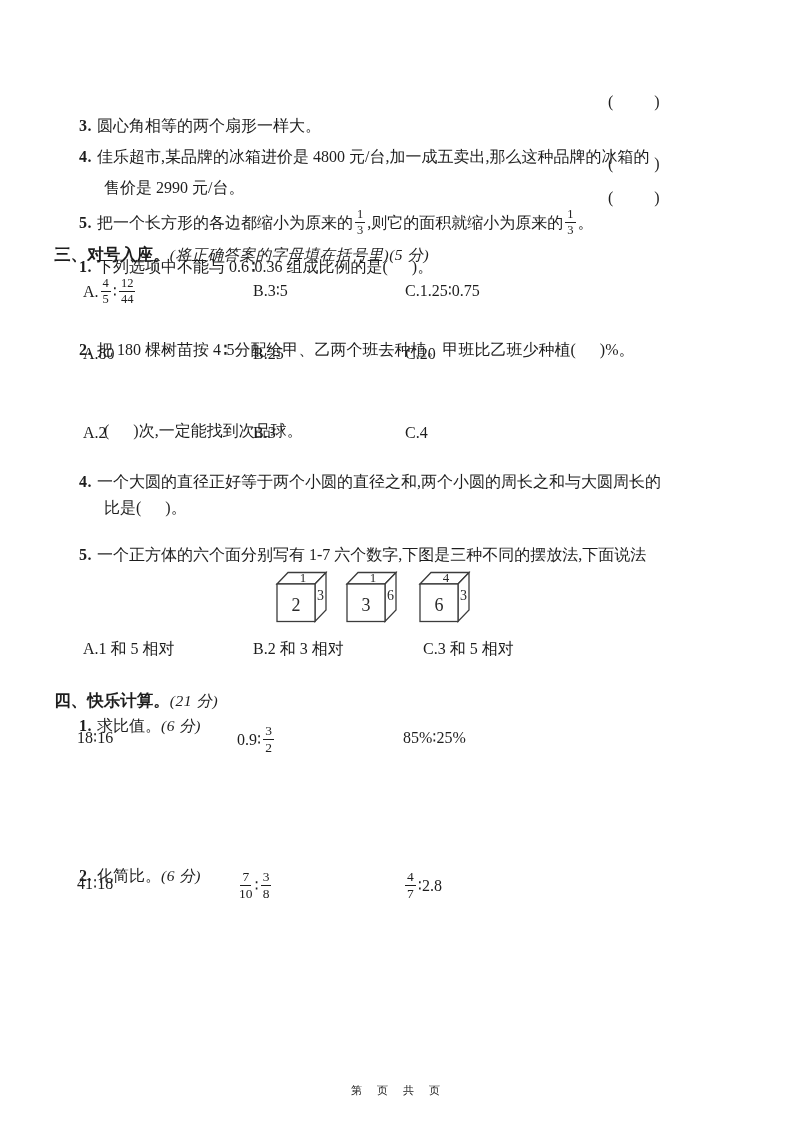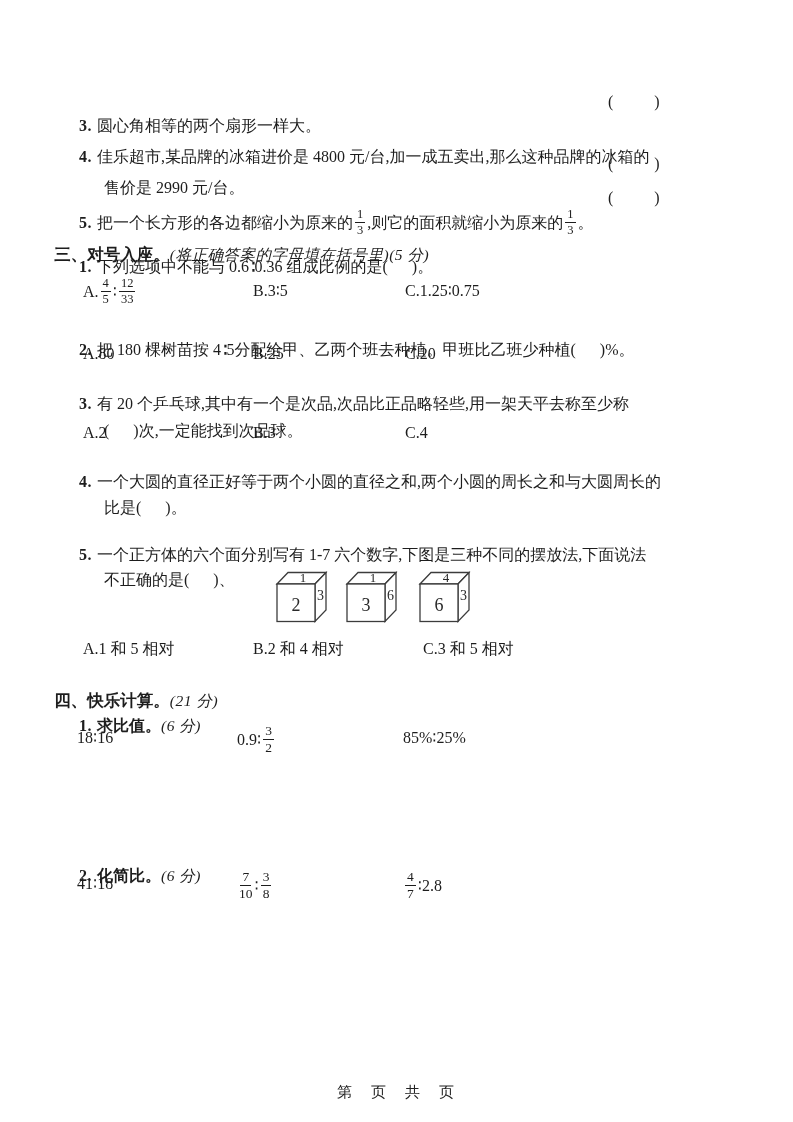--- a/index.html
+++ b/index.html
@@ -10,35 +10,35 @@
   .line{position:absolute;left:63px;right:28px;height:24px;line-height:24px;white-space:pre;}
   .cont{left:88px}
   .qnum{font-weight:bold;margin-right:5px;letter-spacing:.5px}
   .paren{position:absolute;top:0;white-space:pre;letter-spacing:1px}
   .line .paren{left:545px}
   .line.cont .paren{left:520px}
   .sec{left:36px;font-family:"Liberation Sans","DejaVu Sans",sans-serif;
        font-weight:bold;font-size:16.5px}
   .kai{font-family:"Liberation Serif","DejaVu Serif",serif;font-weight:normal;
        font-style:italic;font-size:15.5px;letter-spacing:.5px}
-  .subhead .t{font-family:"Liberation Sans","DejaVu Sans",sans-serif;font-weight:bold}
+  .subhead .t{font-family:"Liberation Sans","DejaVu Sans",sans-serif;font-weight:normal}
   .opt{position:absolute;top:0;white-space:pre}
   .oA{left:20px}.oB{left:190px}.oC{left:342px}
   .exprs .e1{left:14px}.exprs .e2{left:174px}.exprs .e3{left:340px}
   .frac{display:inline-flex;flex-direction:column;align-items:center;
         vertical-align:middle;line-height:1.05;font-size:12.5px;margin:0 2px;
         transform:translateY(-2px);text-align:center}
   .frac .fn{display:block;border-bottom:1px solid #1d1d1d;padding:0 2px 1px}
   .frac .fd{display:block;padding-top:1px}
   .exprs .frac{font-size:13.5px}
   .cuberow{position:absolute;left:275px;top:567px;width:250px;height:66px}
   .cube{position:absolute;top:0;width:56px;height:62px}
   .cube1{left:0}.cube2{left:70px}.cube3{left:143px}
   .footer{position:absolute;top:1083px;left:0;width:100%;text-align:center;
-          font-size:15px;letter-spacing:2px;
+          font-size:11px;letter-spacing:2px;
           font-family:"Liberation Sans","DejaVu Sans",sans-serif;color:#222}
 </style>
 </head>
 <body>
 
 <div class="page">
 
   <div class="line" style="top:90px">
     <span class="qnum">3.</span><span class="txt">圆心角相等的两个扇形一样大。</span>
     <span class="paren">(        )</span>
@@ -56,58 +56,52 @@
   </div>
 
   <div class="line sec" style="top:218px">
     <span>三、对号入座。</span><span class="kai">(将正确答案的字母填在括号里)(5 分)</span>
   </div>
 
   <div class="line" style="top:231px">
     <span class="qnum">1.</span><span class="txt">下列选项中不能与 0.6∶0.36 组成比例的是(      )。</span>
   </div>
   <div class="line opts" style="top:279px">
-    <span class="opt oA">A.<span class="frac"><span class="fn">4</span><span class="fd">5</span></span>∶<span class="frac"><span class="fn">12</span><span class="fd">33</span></span></span>
+    <span class="opt oA">A.<span class="frac"><span class="fn">4</span><span class="fd">5</span></span>∶<span class="frac"><span class="fn">12</span><span class="fd">44</span></span></span>
     <span class="opt oB">B.3∶5</span>
     <span class="opt oC">C.1.25∶0.75</span>
   </div>
 
   <div class="line" style="top:314px">
     <span class="qnum">2.</span><span class="txt">把 180 棵树苗按 4∶5分配给甲、乙两个班去种植。甲班比乙班少种植(      )%。</span>
   </div>
   <div class="line opts" style="top:342px">
     <span class="opt oA">A.80</span>
     <span class="opt oB">B.25</span>
     <span class="opt oC">C.20</span>
   </div>
 
-  <div class="line" style="top:368px">
-    <span class="qnum">3.</span><span class="txt">有 20 个乒乓球,其中有一个是次品,次品比正品略轻些,用一架天平去称至少称</span>
-  </div>
   <div class="line cont" style="top:395px">
     <span class="txt">(      )次,一定能找到次品球。</span>
   </div>
   <div class="line opts" style="top:421px">
     <span class="opt oA">A.2</span>
     <span class="opt oB">B.3</span>
     <span class="opt oC">C.4</span>
   </div>
 
   <div class="line" style="top:446px">
     <span class="qnum">4.</span><span class="txt">一个大圆的直径正好等于两个小圆的直径之和,两个小圆的周长之和与大圆周长的</span>
   </div>
   <div class="line cont" style="top:472px">
     <span class="txt">比是(      )。</span>
   </div>
 
   <div class="line" style="top:519px">
     <span class="qnum">5.</span><span class="txt">一个正方体的六个面分别写有 1-7 六个数字,下图是三种不同的摆放法,下面说法</span>
-  </div>
-  <div class="line cont" style="top:544px">
-    <span class="txt">不正确的是(      )、</span>
   </div>
 
   <div class="cuberow">
     <div class="cube cube1"><svg width="53" height="58" viewBox="0 0 53 58">
           <g fill="#ffffff" stroke="#3c3c3c" stroke-width="1.3" stroke-linejoin="miter">
             <polygon points="2,17 13,5.5 51,5.5 40,17"></polygon>
             <polygon points="40,17 51,5.5 51,43 40,54.5"></polygon>
             <rect x="2" y="17" width="38" height="37.5"></rect>
           </g>
           <g fill="#2a2a2a" font-family="Liberation Serif, DejaVu Serif, serif" text-anchor="middle">
@@ -137,21 +131,21 @@
           <g fill="#2a2a2a" font-family="Liberation Serif, DejaVu Serif, serif" text-anchor="middle">
             <text x="21" y="44" font-size="18">6</text>
             <text x="45.5" y="33" font-size="14">3</text>
             <text x="28" y="14.5" font-size="13">4</text>
           </g>
         </svg></div>
   </div>
 
   <div class="line opts" style="top:637px">
     <span class="opt oA">A.1 和 5 相对</span>
-    <span class="opt oB">B.2 和 4 相对</span>
+    <span class="opt oB">B.2 和 3 相对</span>
     <span class="opt oC" style="left:360px">C.3 和 5 相对</span>
   </div>
 
   <div class="line sec" style="top:664px">
     <span>四、快乐计算。</span><span class="kai">(21 分)</span>
   </div>
 
   <div class="line subhead" style="top:690px">
     <span class="qnum">1.</span><span class="t">求比值。</span><span class="kai">(6 分)</span>
   </div>

